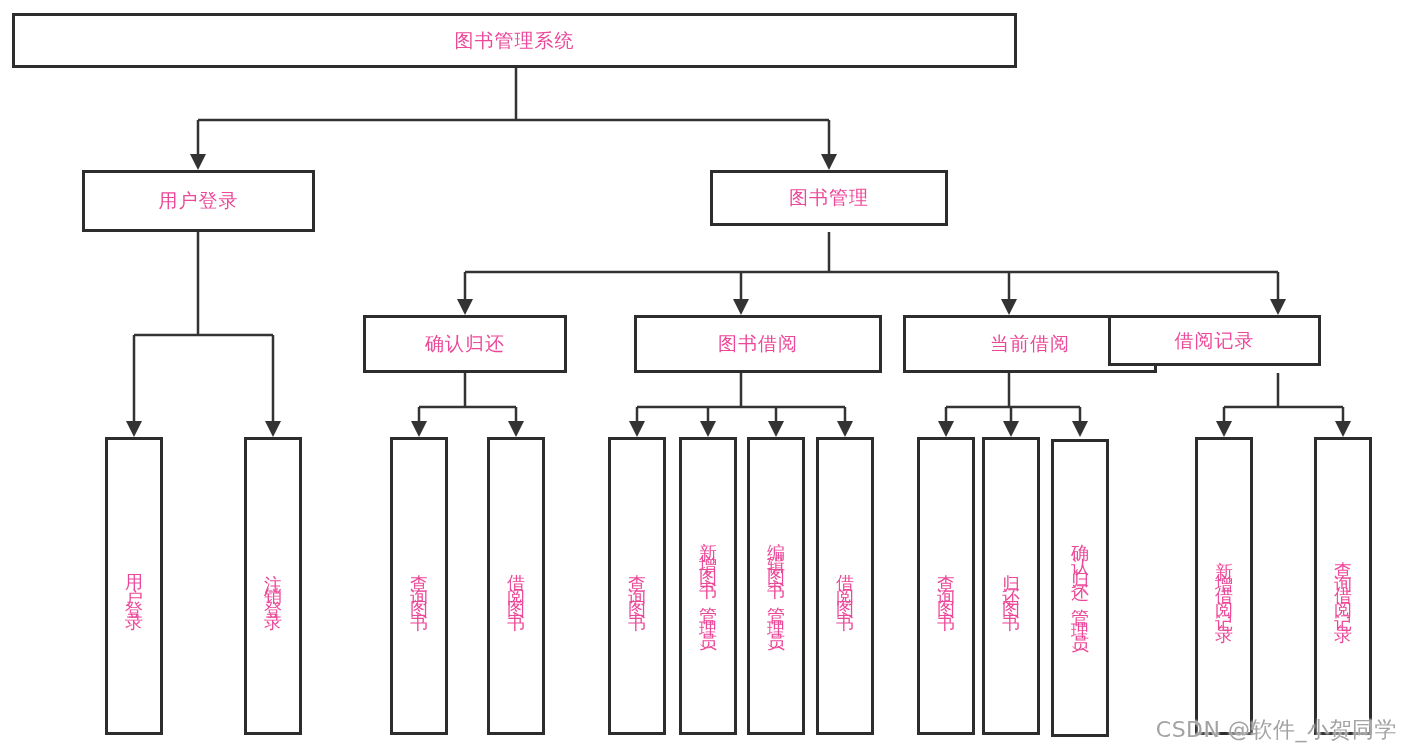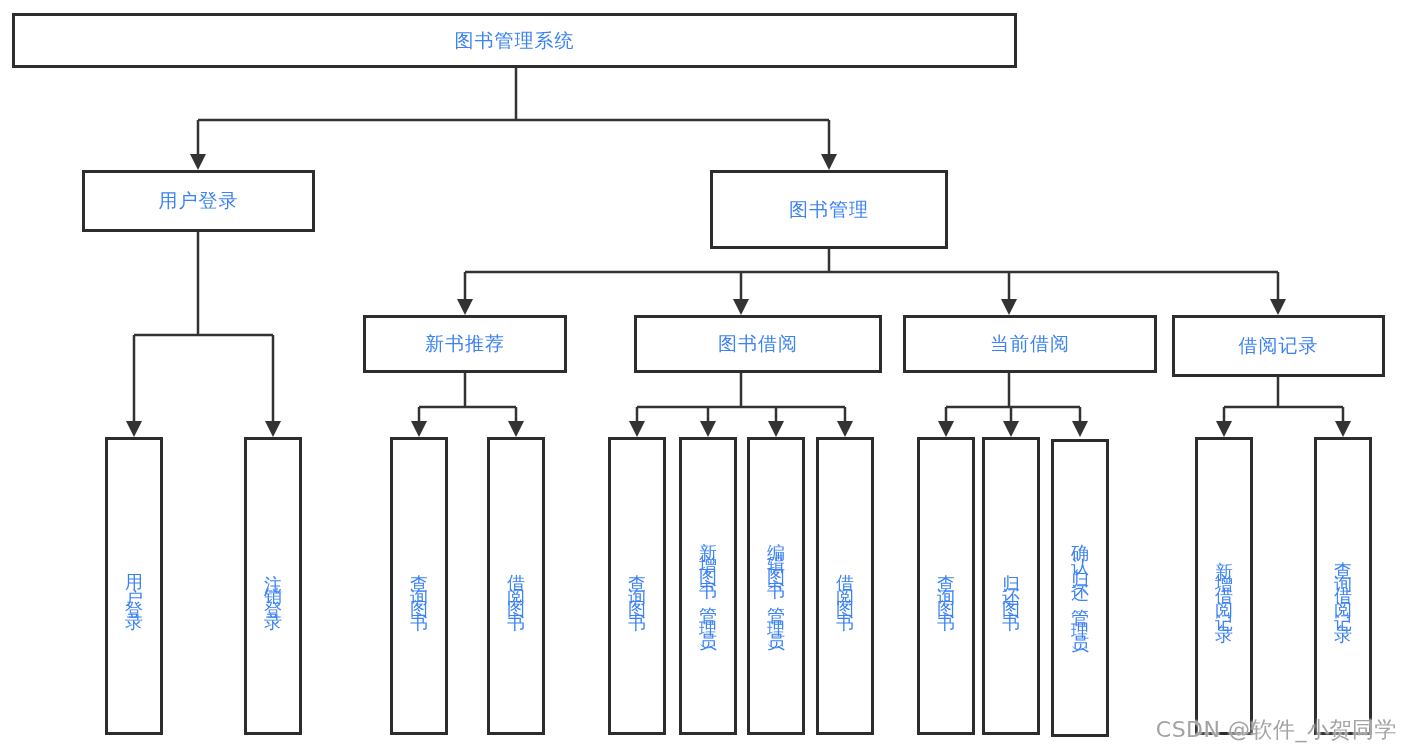--- a/index.html
+++ b/index.html
@@ -18,21 +18,21 @@
     z-index: 1;
   }
   .box {
     position: absolute;
     box-sizing: border-box;
     background: #ffffff;
     border: 3px solid #2d2d2d;
     display: flex;
     align-items: center;
     justify-content: center;
-    color: #3b82f6;
+    color: #ec4899;
     z-index: 2;
   }
   .hbox { font-size: 19px; letter-spacing: 1px; }
   .vbox span {
     writing-mode: vertical-rl;
     text-orientation: mixed;
     font-size: 18px;
     letter-spacing: 13px;
     line-height: 1.0;
     white-space: nowrap;
@@ -90,26 +90,26 @@
       <polygon points="1003,421 1019,421 1011,437"></polygon>
       <polygon points="1072,421 1088,421 1080,437"></polygon>
       <polygon points="1216,421 1232,421 1224,437"></polygon>
       <polygon points="1335,421 1351,421 1343,437"></polygon>
     </g>
   </svg>
 
   <div class="box hbox" style="left:12px; top:13px; width:1005px; height:55px;">图书管理系统</div>
 
   <div class="box hbox" style="left:82px; top:170px; width:233px; height:62px;">用户登录</div>
-  <div class="box hbox" style="left:710px; top:170px; width:238px; height:79px;">图书管理</div>
+  <div class="box hbox" style="left:710px; top:170px; width:238px; height:56px;">图书管理</div>
 
-  <div class="box hbox" style="left:363px; top:315px; width:204px; height:58px;">新书推荐</div>
+  <div class="box hbox" style="left:363px; top:315px; width:204px; height:58px;">确认归还</div>
   <div class="box hbox" style="left:634px; top:315px; width:248px; height:58px;">图书借阅</div>
   <div class="box hbox" style="left:903px; top:315px; width:254px; height:58px;">当前借阅</div>
-  <div class="box hbox" style="left:1172px; top:315px; width:213px; height:62px;">借阅记录</div>
+  <div class="box hbox" style="left:1108px; top:315px; width:213px; height:51px;">借阅记录</div>
 
   <div class="box vbox" style="left:105px; top:437px; width:58px; height:298px;">
     <span>用户登录</span>
   </div>
   <div class="box vbox" style="left:244px; top:437px; width:58px; height:298px;">
     <span>注销登录</span>
   </div>
 
   <div class="box vbox" style="left:390px; top:437px; width:58px; height:298px;">
     <span>查询图书</span>

